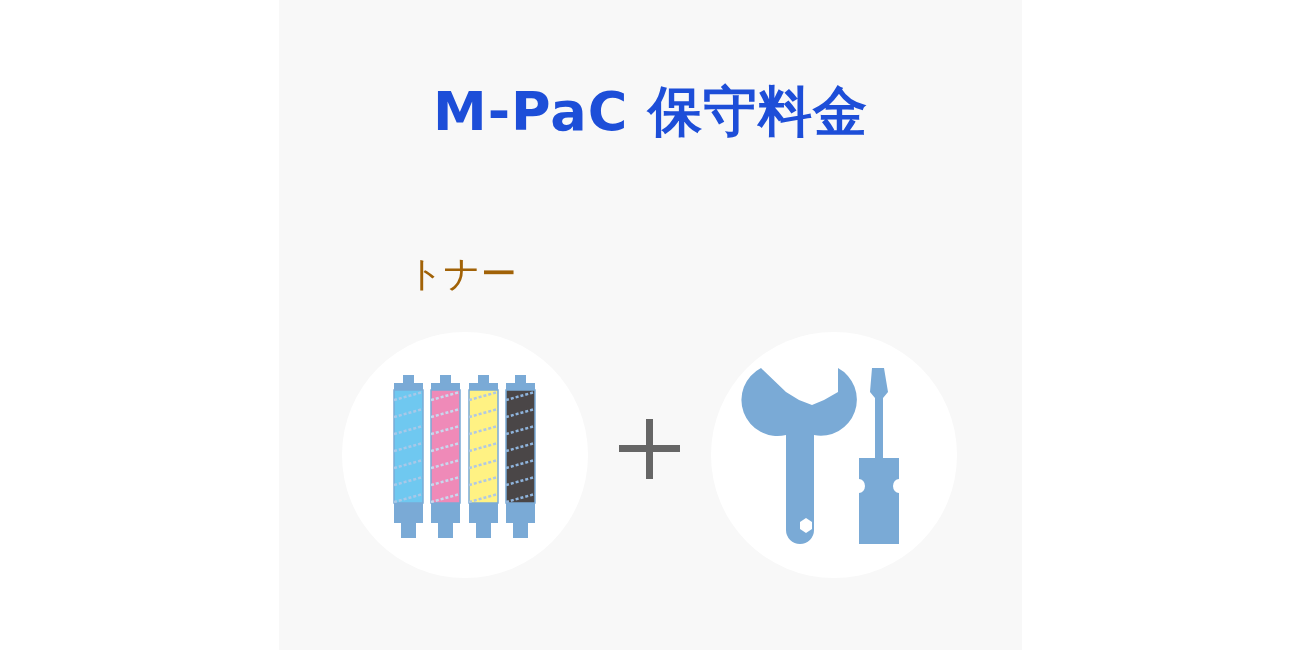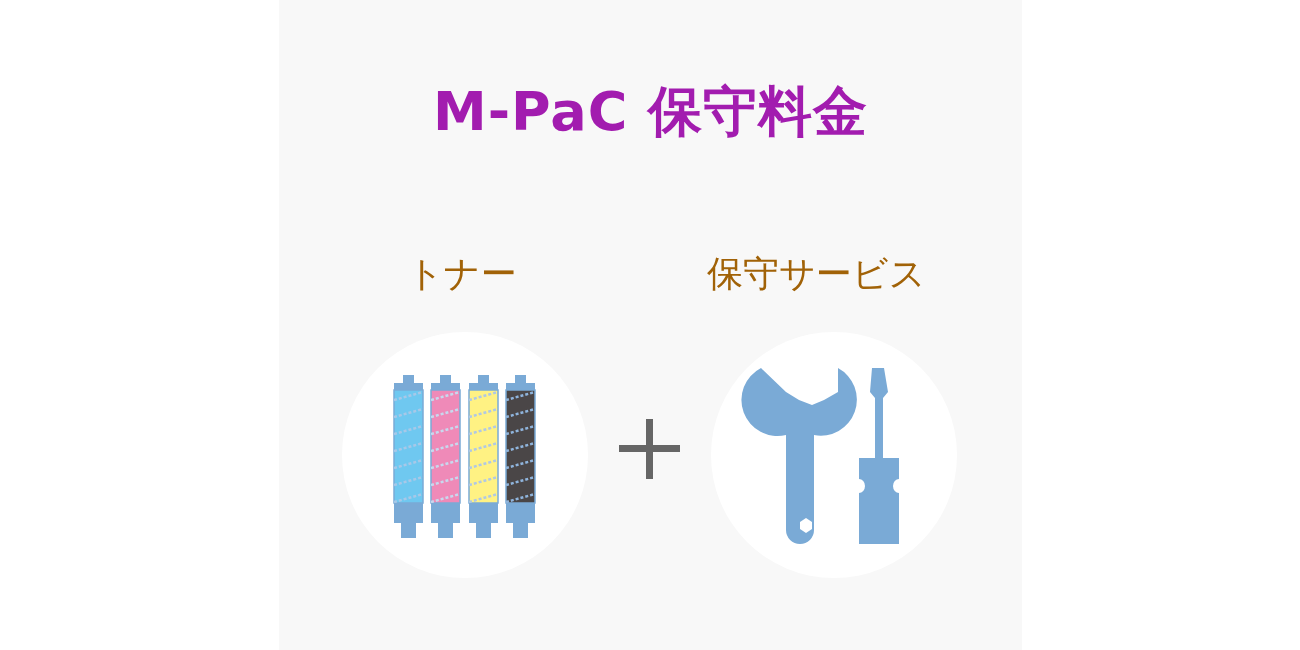--- a/index.html
+++ b/index.html
@@ -6,21 +6,21 @@
     body {
       width: 1300px; height: 650px; background: #ffffff; position: relative; overflow: hidden;
       font-family: "DejaVu Sans", "Liberation Sans", sans-serif;
     }
     .panel {
       position: absolute; left: 279px; top: 0; width: 743px; height: 650px;
       background: #f8f8f8;
     }
     .title {
       position: absolute; left: 0; width: 743px; top: 76px; text-align: center;
-      font-size: 54px; font-weight: bold; color: #a21caf; letter-spacing: 1px;
+      font-size: 54px; font-weight: bold; color: #1d4ed8; letter-spacing: 1px;
       font-family: "DejaVu Sans", sans-serif;
     }
     .label {
       position: absolute; top: 250px; font-size: 36px; color: #a16207;
       font-family: "DejaVu Sans", sans-serif; white-space: nowrap;
     }
     .label.toner { left: 128px; }
     .label.service { left: 428px; }
     .circle {
       position: absolute; width: 246px; height: 246px; border-radius: 50%; background: #ffffff;
@@ -30,21 +30,20 @@
     svg { position: absolute; left: 0; top: 0; }
     .plus { position: absolute; left: 615px; top: 414px; }
   </style>
 </head>
 <body>
 
 <div class="panel">
   <div class="title">M-PaC 保守料金</div>
 
   <div class="label toner">トナー</div>
-  <div class="label service">保守サービス</div>
 
   <div class="circle toner">
     <svg width="246" height="246" viewBox="0 0 246 246">
       <defs>
         <clipPath id="bodyclip">
             <rect x="0" y="58" width="29" height="113"></rect>
           </clipPath>
       </defs>
 
       <g transform="translate(52,0)">

